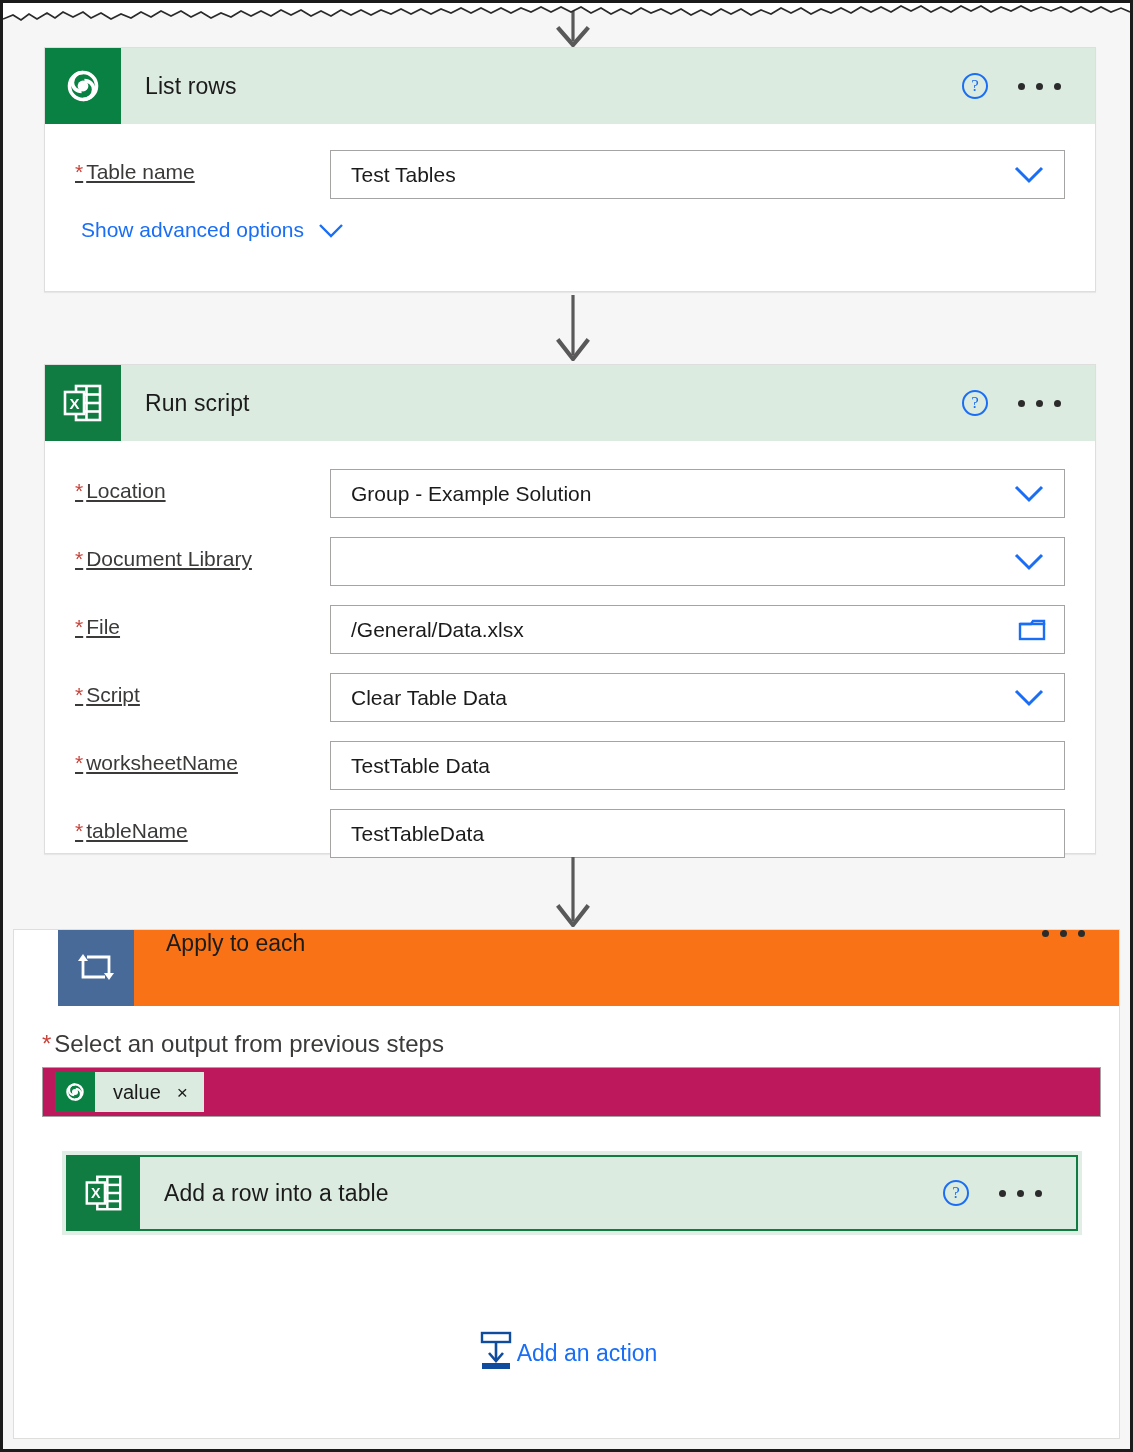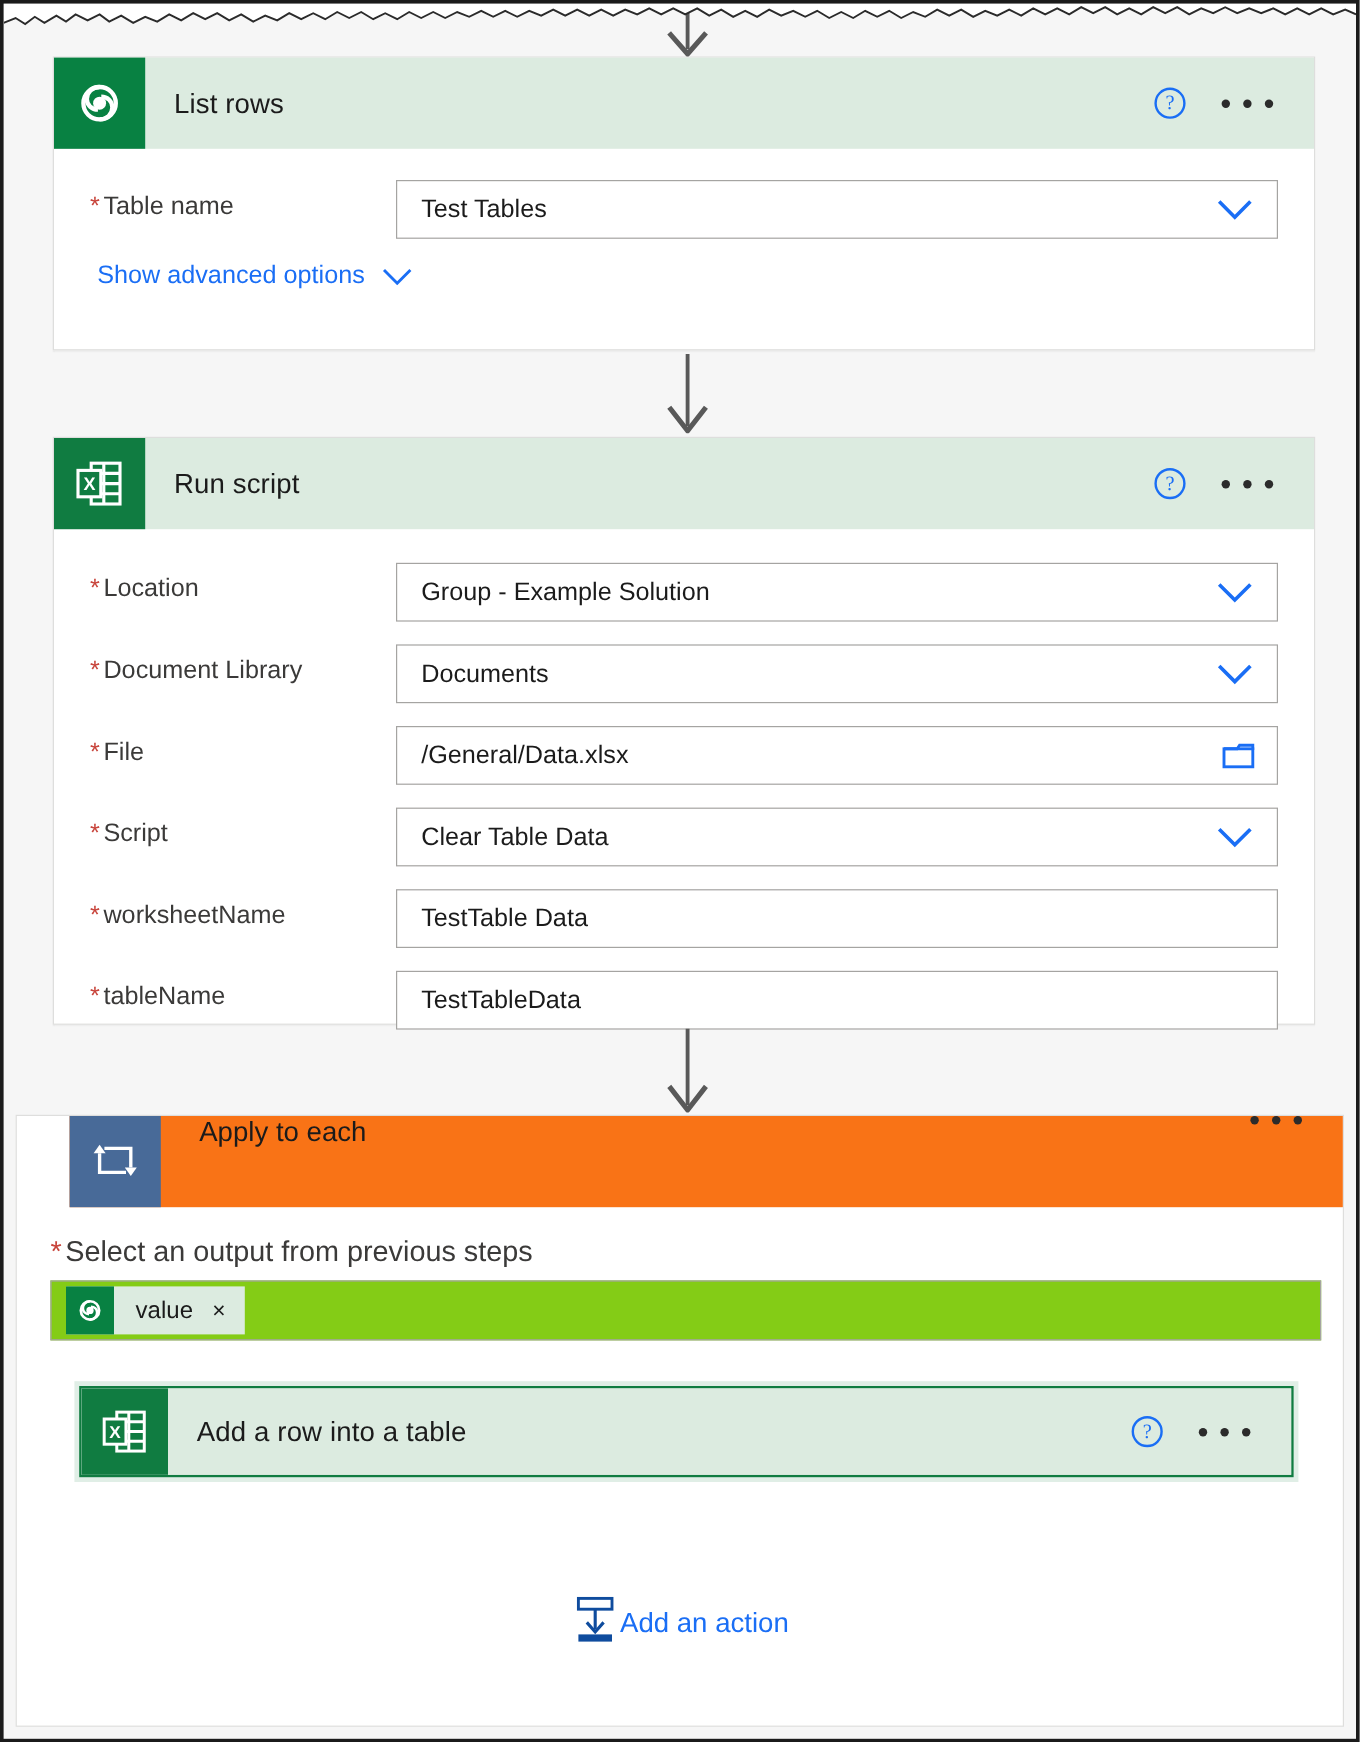--- a/index.html
+++ b/index.html
@@ -97,20 +97,21 @@
     align-items: flex-start;
     margin-bottom: 19px;
   }
   .form-label {
     width: 255px;
     flex: 0 0 255px;
     font-size: 21px;
     color: #3b3a39;
     padding-top: 10px;
     white-space: nowrap;
+    text-decoration: underline;
   }
   .req { color: #c8443b; margin-right: 3px; }
   .field {
     position: relative;
     flex: 1;
     height: 49px;
     border: 1px solid #a5a4a2;
     background: #fff;
     display: flex;
     align-items: center;
@@ -160,21 +161,21 @@
   }
   .scope-body { padding: 24px 18px 0 28px; }
   .scope-field-label {
     font-size: 24px;
     color: #3b3a39;
     margin-bottom: 9px;
   }
   .token-field {
     height: 50px;
     border: 1px solid #a5a4a2;
-    background: #84cc16;
+    background: #be185d;
     display: flex;
     align-items: center;
     padding-left: 12px;
   }
   .token {
     display: flex; align-items: center;
     height: 40px;
     background: #dcebe0;
     padding-right: 16px;
     cursor: pointer;
@@ -332,21 +333,20 @@
               </svg>
           </div>
         </div>
       </div>
 
       <div class="form-row">
         <div class="form-label">
           <span class="req">*</span><span>Document Library</span>
         </div>
         <div class="field">
-          <div class="field-value">Documents</div>
           <div class="chevron">
             <svg width="30" height="18" viewBox="0 0 30 18">
                 <path d="M2 2 L15 15 L28 2" fill="none" stroke="#1a6ef5" stroke-width="3"></path>
               </svg>
           </div>
         </div>
       </div>
 
       <div class="form-row">
         <div class="form-label">

